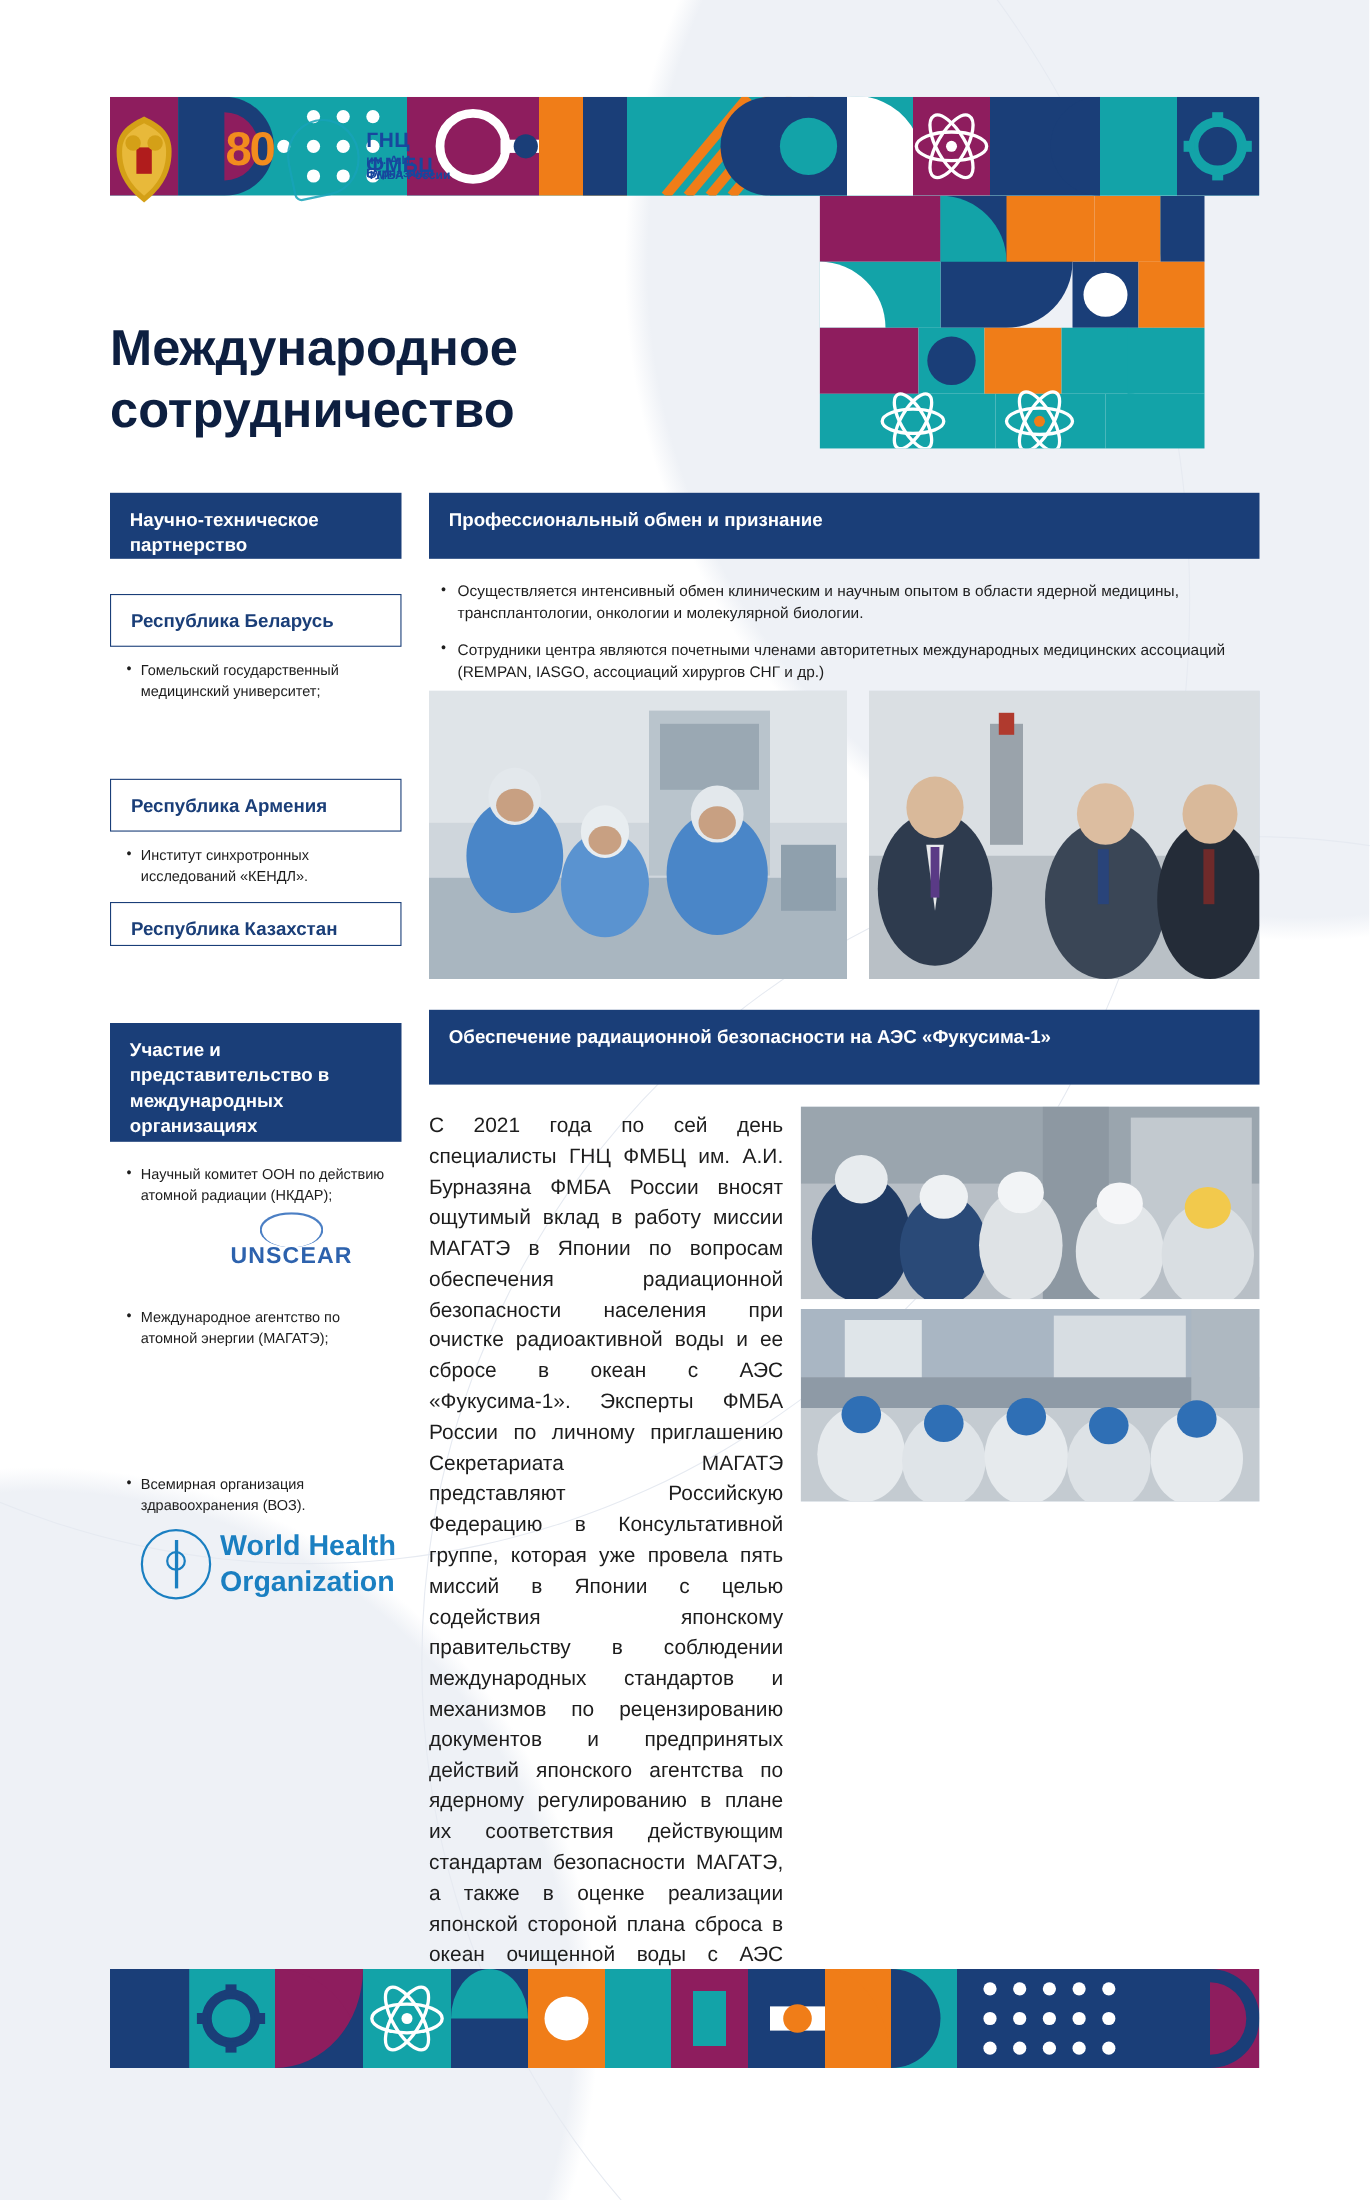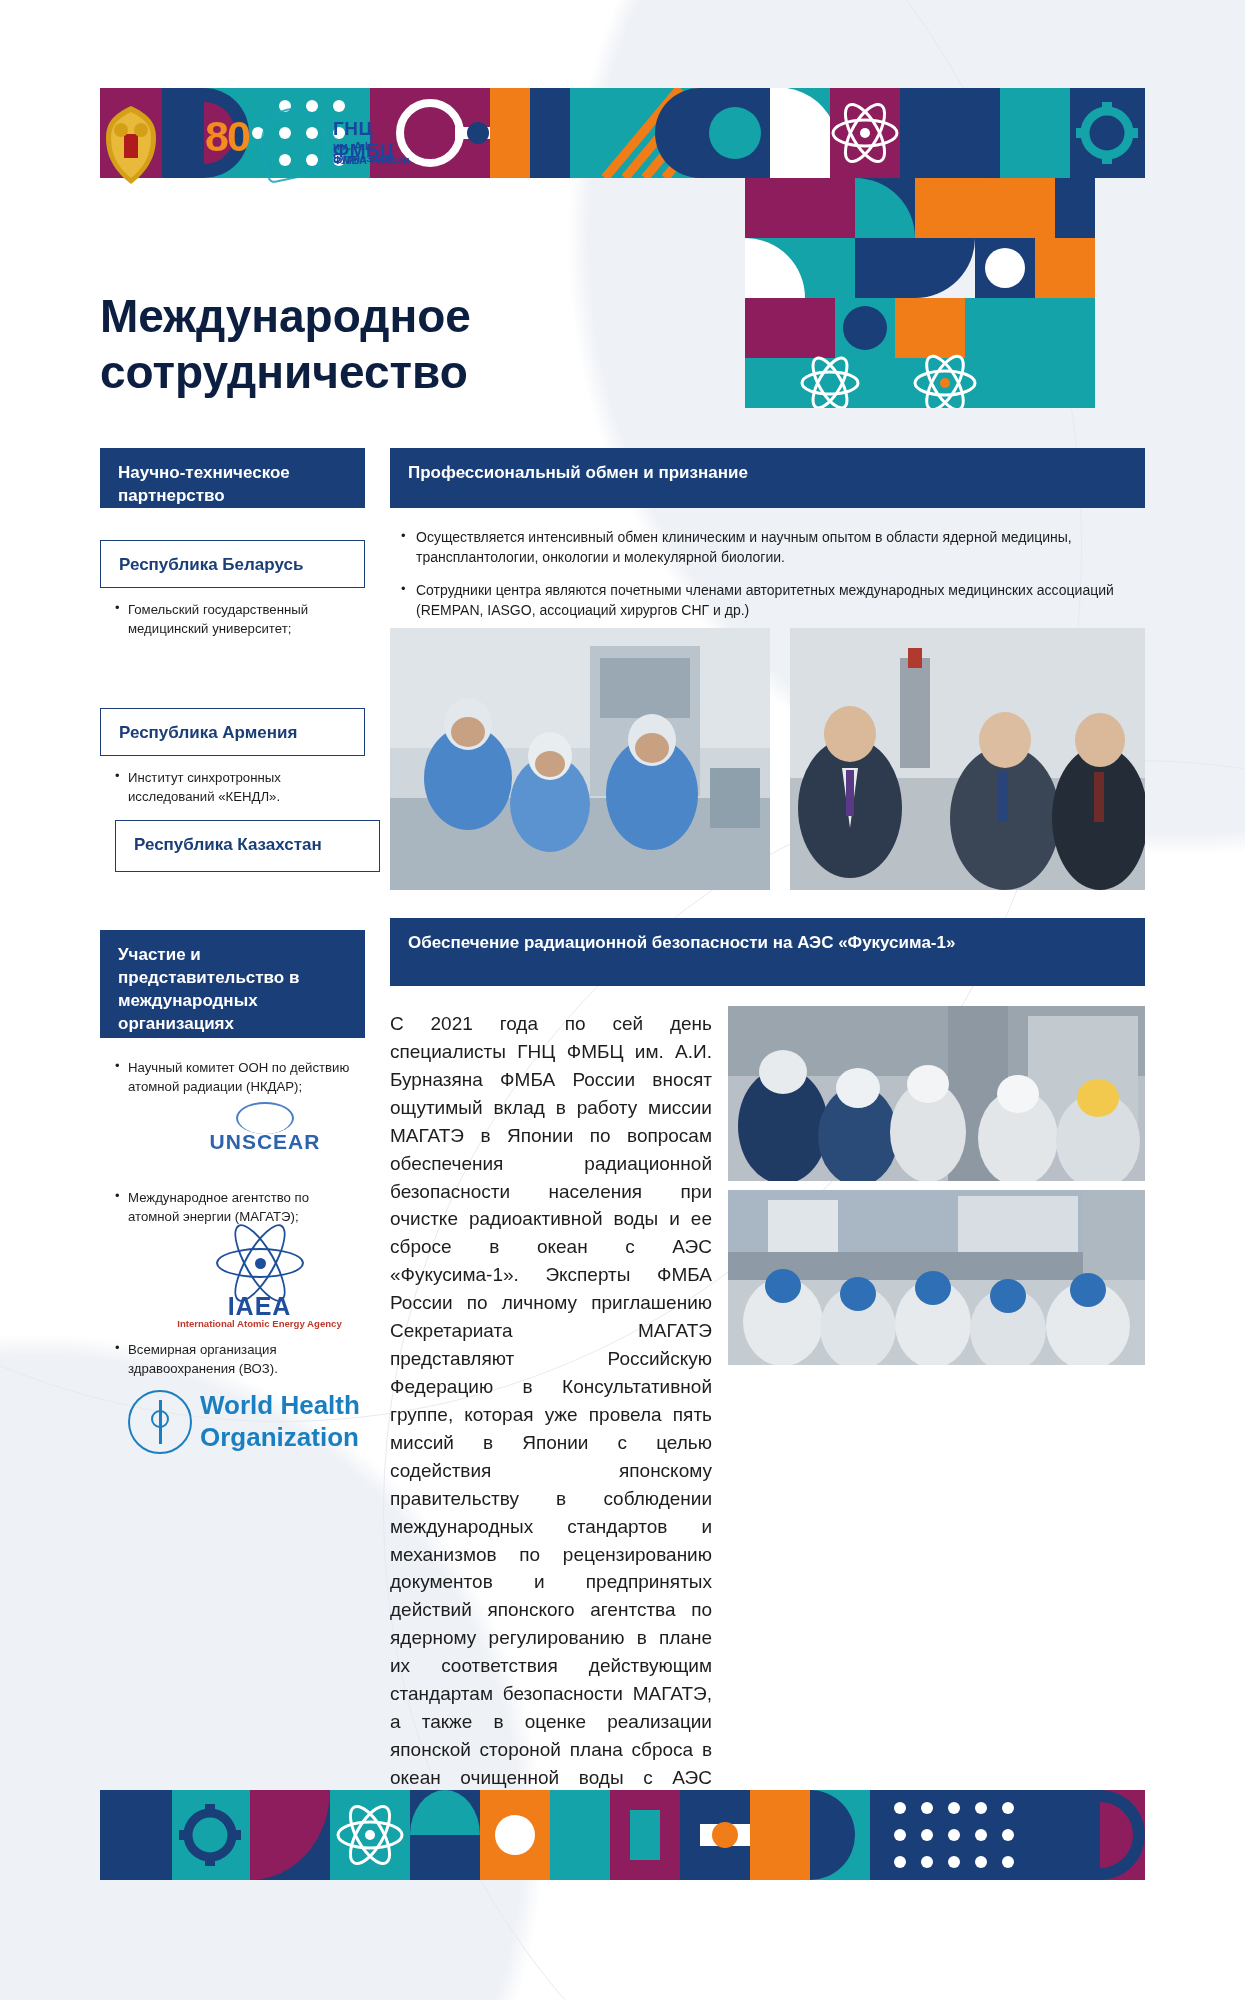--- a/index.html
+++ b/index.html
@@ -442,45 +442,35 @@
     <div class="hdr-out" style="left:0; top:540px; width:265px; height:48px;">Республика Беларусь</div>
     <ul class="bul" style="left:14px; top:600px; width:250px;">
       <li>Гомельский государственный медицинский университет;</li>
     </ul>
 
     <div class="hdr-out" style="left:0; top:708px; width:265px; height:48px;">Республика Армения</div>
     <ul class="bul" style="left:14px; top:768px; width:250px;">
       <li>Институт синхротронных исследований «КЕНДЛ».</li>
     </ul>
 
-    <div class="hdr-out" style="left:0; top:820px; width:265px; height:52px;margin-left:15px;">Республика Казахстан</div>
+    <div class="hdr-out" style="left:0; top:820px; width:265px; height:40px;">Республика Казахстан</div>
 
     <div class="hdr-dark" style="left:0; top:930px; width:265px; height:108px;">Участие и представительство в международных организациях</div>
 
     <ul class="bul" style="left:14px; top:1058px; width:250px;">
       <li>Научный комитет ООН по действию атомной радиации (НКДАР);</li>
     </ul>
     <div class="unscear" style="left:80px; top:1102px;">
       <div class="globe"></div>
       <div class="word">UNSCEAR</div>
     </div>
 
     <ul class="bul" style="left:14px; top:1188px; width:250px;">
       <li>Международное агентство по атомной энергии (МАГАТЭ);</li>
     </ul>
-    <div class="iaea" style="left:52px; top:1232px;">
-      <div class="atom">
-        <div class="ring r1"></div>
-        <div class="ring r2"></div>
-        <div class="ring r3"></div>
-        <div class="nucleus"></div>
-      </div>
-      <div class="name">IAEA</div>
-      <div class="sub">International Atomic Energy Agency</div>
-    </div>
 
     <ul class="bul" style="left:14px; top:1340px; width:250px;">
       <li>Всемирная организация здравоохранения (ВОЗ).</li>
     </ul>
     <div class="who" style="left:28px; top:1388px;">
       <div class="emblem"></div>
       <div class="w1">World Health</div>
       <div class="w2">Organization</div>
     </div>
 

